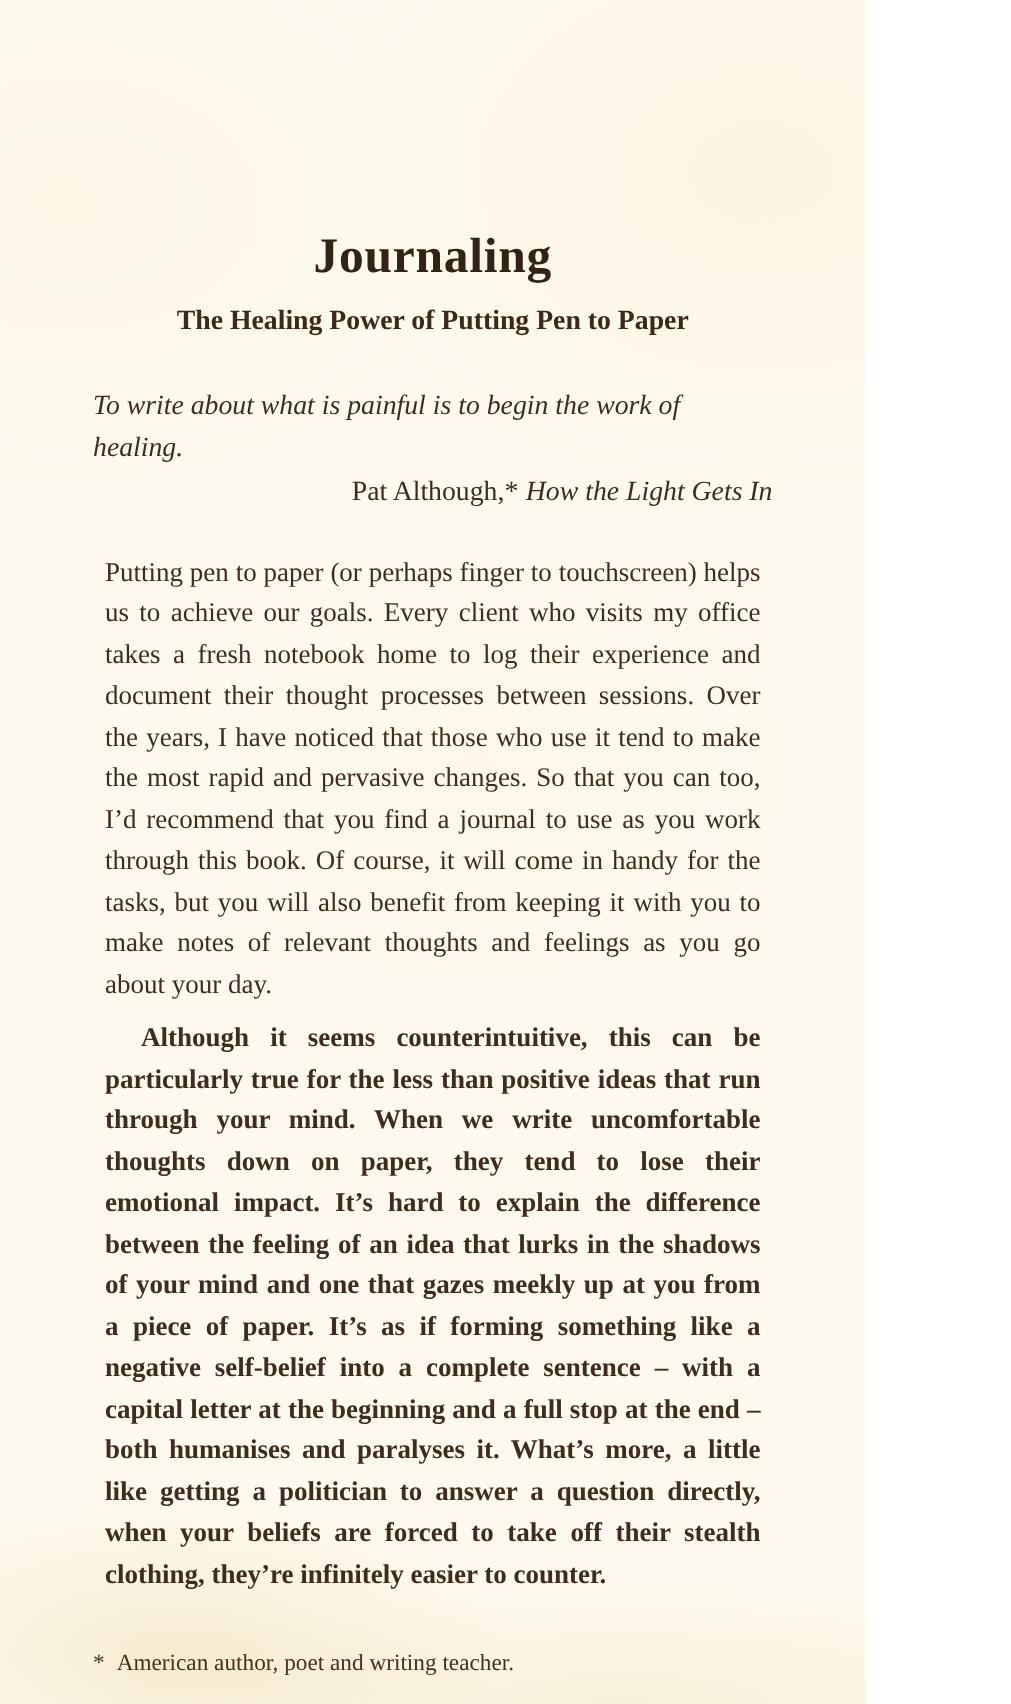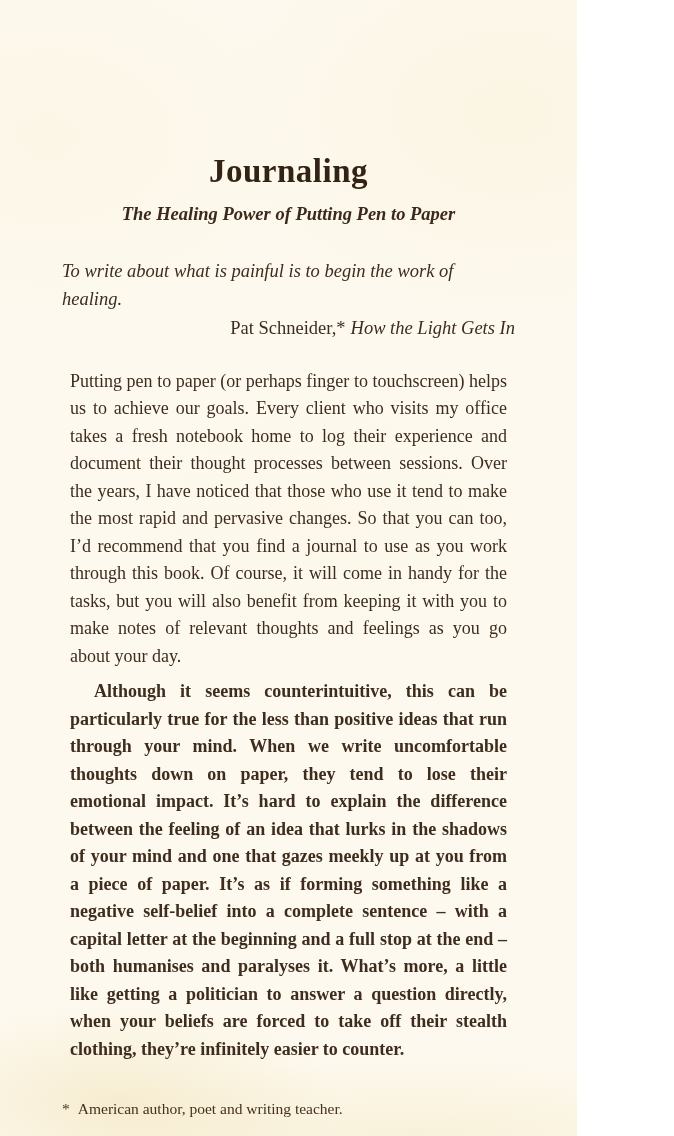--- a/index.html
+++ b/index.html
@@ -30,21 +30,20 @@
     font-weight: 600;
     text-align: center;
     letter-spacing: 0.5px;
     color: #31231498;
     color: #322315;
     line-height: 1.2;
   }
   .chapter-subtitle {
     margin-top: 12px;
     font-size: 18.5px;
-    font-style: italic;
     font-weight: 600;
     text-align: center;
     color: #3b2a1b;
   }
   .epigraph {
     margin-top: 32px;
     font-size: 18.5px;
     line-height: 28px;
   }
   .epigraph .quote {
@@ -100,21 +99,21 @@
 
 <div class="page">
 
   <h1 class="chapter-title">Journaling</h1>
 
   <div class="chapter-subtitle">The Healing Power of Putting Pen to Paper</div>
 
   <div class="epigraph">
     <div class="quote">To write about what is painful is to begin the work of healing.</div>
     <div class="attribution">
-      <span class="name">Pat Schneider,*</span><span class="work">How the Light Gets In</span>
+      <span class="name">Pat Although,*</span><span class="work">How the Light Gets In</span>
     </div>
   </div>
 
   <p class="para first-body">Putting pen to paper (or perhaps finger to touchscreen) helps us to achieve our goals. Every client who visits my office takes a fresh notebook home to log their experience and document their thought processes between sessions. Over the years, I have noticed that those who use it tend to make the most rapid and pervasive changes. So that you can too, I’d recommend that you find a journal to use as you work through this book. Of course, it will come in handy for the tasks, but you will also benefit from keeping it with you to make notes of relevant thoughts and feelings as you go about your day.</p>
 
   <p class="para indented">Although it seems counterintuitive, this can be particularly true for the less than positive ideas that run through your mind. When we write uncomfortable thoughts down on paper, they tend to lose their emotional impact. It’s hard to explain the difference between the feeling of an idea that lurks in the shadows of your mind and one that gazes meekly up at you from a piece of paper. It’s as if forming something like a negative self-belief into a complete sentence – with a capital letter at the beginning and a full stop at the end – both humanises and paralyses it. What’s more, a little like getting a politician to answer a question directly, when your beliefs are forced to take off their stealth clothing, they’re infinitely easier to counter.</p>
 
 
 
   <div class="footnote">

